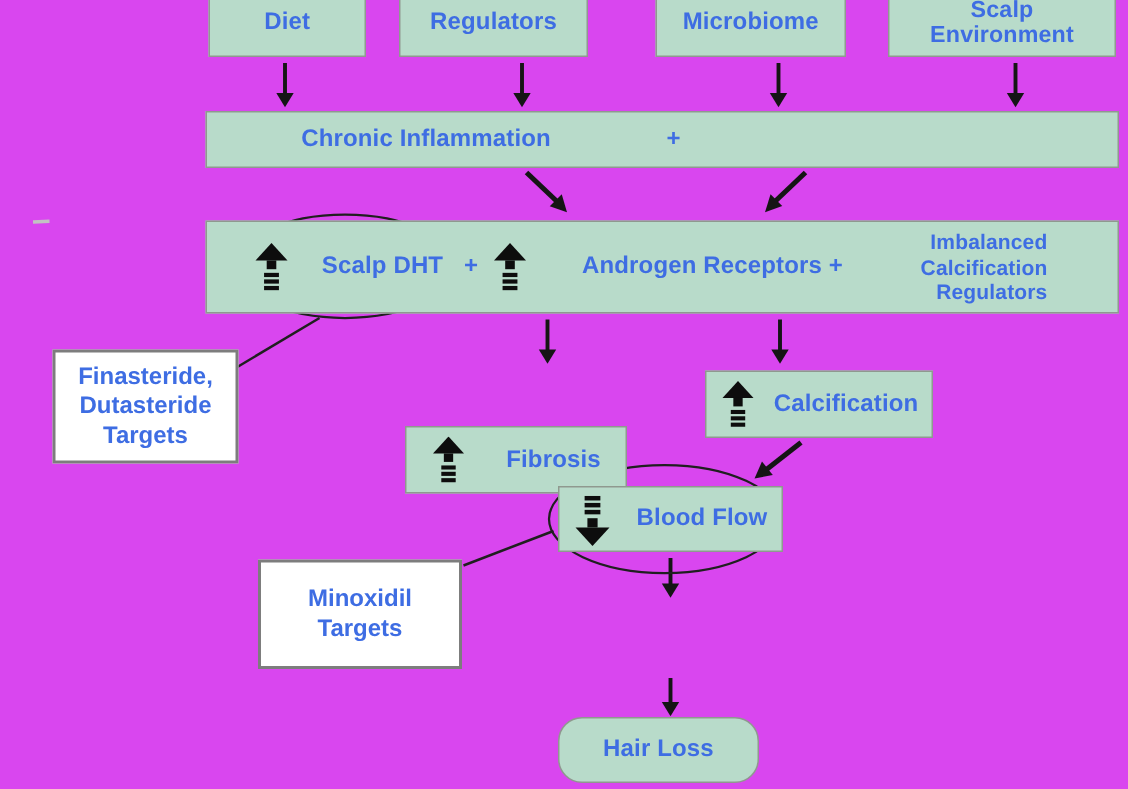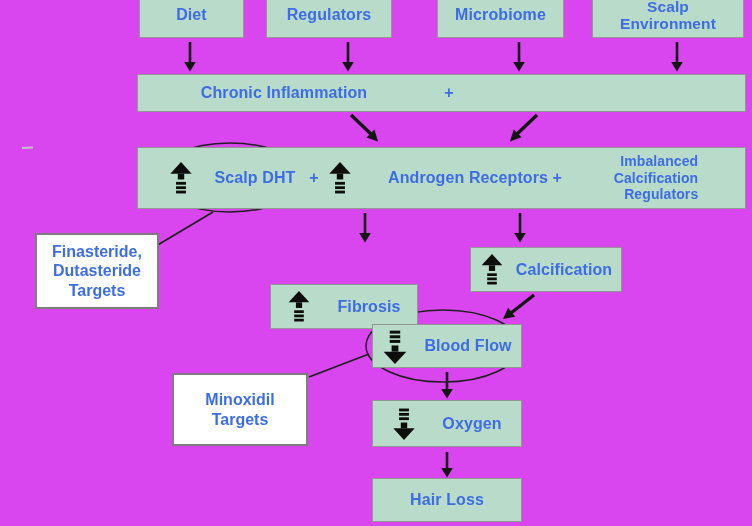--- a/index.html
+++ b/index.html
@@ -155,34 +155,22 @@
         <polygon points="12,0 23,12 1,12"></polygon>
           <rect x="8.7" y="12" width="6.6" height="6"></rect>
         <rect x="6.9" y="20.5" width="10.2" height="2.9"></rect>
           <rect x="6.9" y="25" width="10.2" height="2.9"></rect>
         <rect x="6.9" y="29.5" width="10.2" height="2.9"></rect>
       </g>
     </svg>
     <span>Blood Flow</span>
   </div>
 
-  <div class="gbox flexbox" style="left:372px;top:400px;width:150px;height:47px;">
-    <svg class="arrow-svg" width="24" height="33" viewBox="0 0 24 34" fill="#0d0d0d">
-      <g transform="rotate(180 12 17)">
-        <polygon points="12,0 23,12 1,12"></polygon>
-          <rect x="8.7" y="12" width="6.6" height="6"></rect>
-        <rect x="6.9" y="20.5" width="10.2" height="2.9"></rect>
-          <rect x="6.9" y="25" width="10.2" height="2.9"></rect>
-        <rect x="6.9" y="29.5" width="10.2" height="2.9"></rect>
-      </g>
-    </svg>
-    <span>Oxygen</span>
-  </div>
 
-  <div class="gbox" style="left:372px;top:478px;width:150px;height:44px;">
+  <div class="gbox" style="left:372px;top:478px;width:134px;height:44px;border-radius:16px;">
     <span>Hair Loss</span>
   </div>
 
   <div class="callout" style="left:20px;top:233px;width:124px;height:76px;margin-left:15px;">
     <span>Finasteride,
 Dutasteride
 Targets</span>
   </div>
   <div class="callout" style="left:172px;top:357px;width:136px;height:73px;margin-top:16px;">
     <span>Minoxidil

